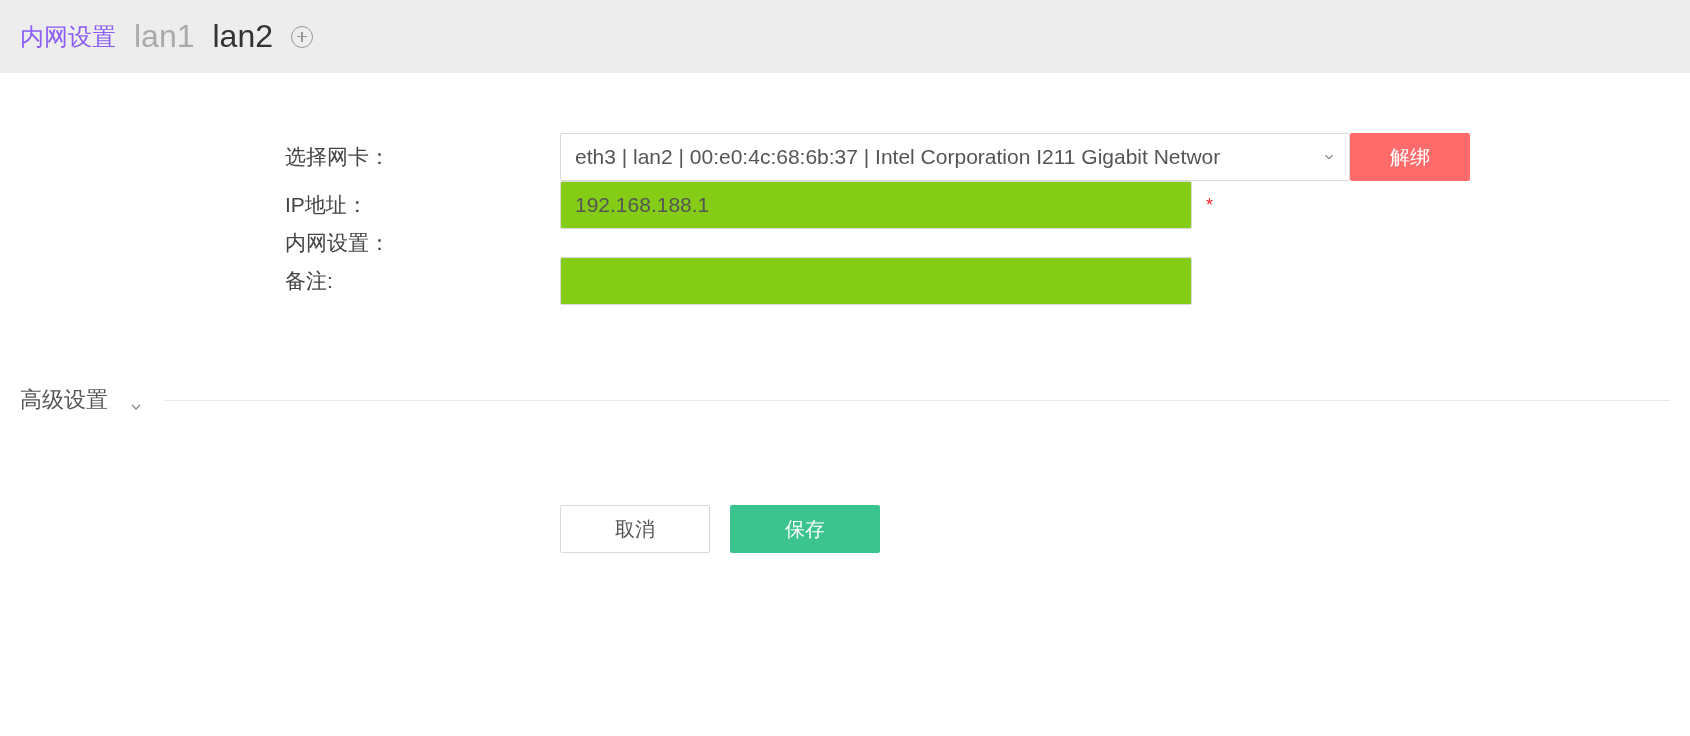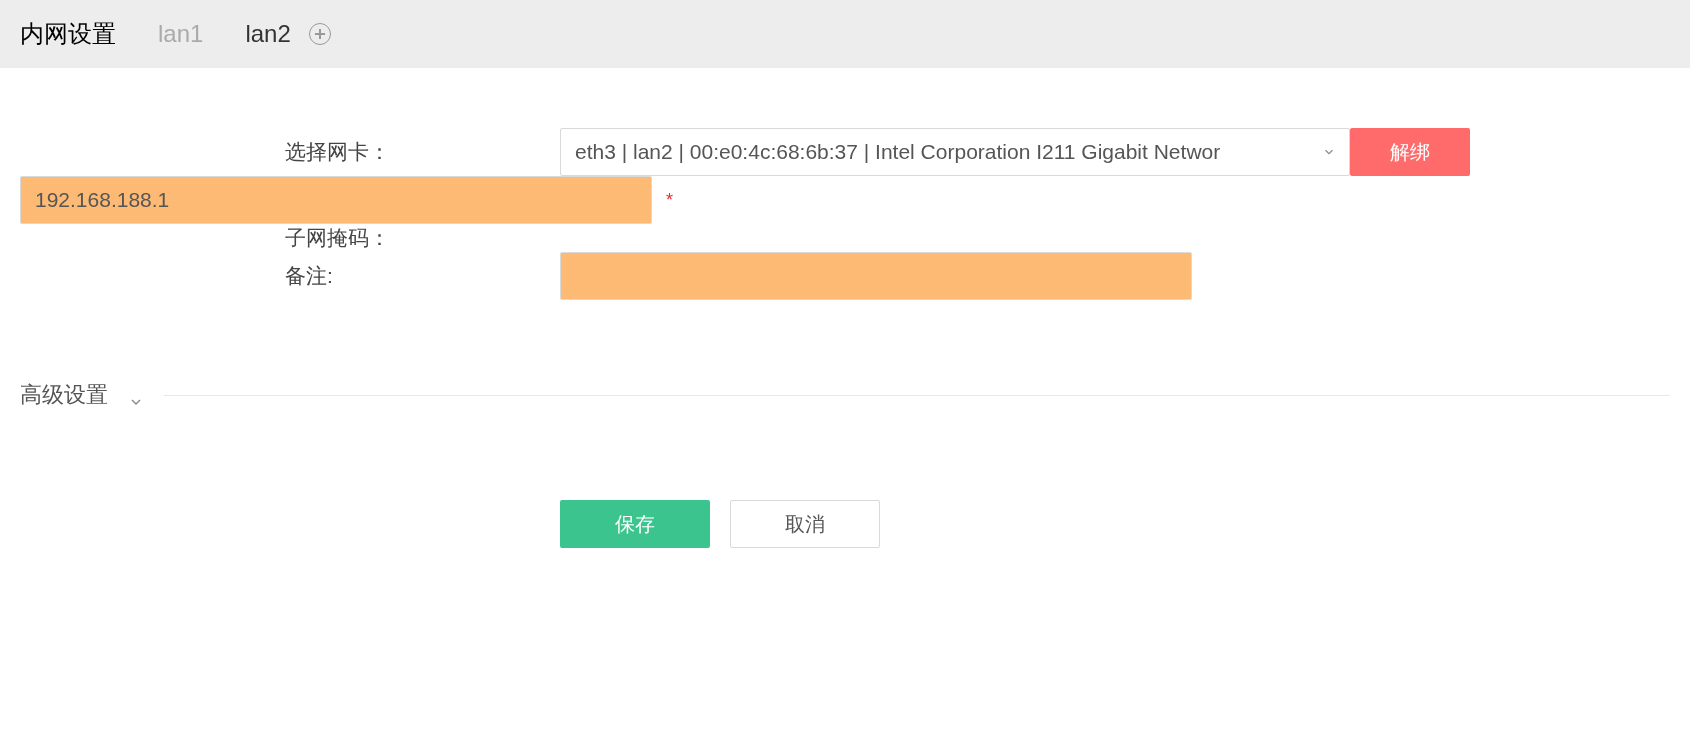--- a/index.html
+++ b/index.html
@@ -14,30 +14,29 @@
       font-size: 20px;
     }
     .header-bar {
       background: #ededed;
       padding: 18px 20px;
       display: flex;
       align-items: center;
       gap: 18px;
     }
     .header-title {
-      color: #000000;
+      color: #8b5cf6;
       font-size: 24px;
       font-weight: 400;
     }
     .tab {
       color: #aaa;
-      font-size: 24px;
+      font-size: 32px;
       font-weight: 400;
       cursor: pointer;
-      margin-left: 24px;
     }
     .tab.active {
       color: #333;
       font-weight: 400;
     }
     .add-icon {
       width: 22px;
       height: 22px;
       border: 1.5px solid #999;
       border-radius: 50%;
@@ -106,21 +105,21 @@
       right: 14px;
       top: 50%;
       transform: translateY(-50%);
       width: 14px;
       height: 14px;
       pointer-events: none;
       color: #888;
     }
     .text-input {
       border: 1px solid #d9d9d9;
-      background: #fdba74;
+      background: #84cc16;
       height: 48px;
       width: 632px;
       padding: 0 14px;
       font-size: 21px;
       color: #555;
       border-radius: 2px;
       outline: none;
     }
     .required-star {
       color: #f5222d;
@@ -207,28 +206,29 @@
         <div class="select-display">eth3 | lan2 | 00:e0:4c:68:6b:37 | Intel Corporation I211 Gigabit Networ</div>
         <svg class="select-arrow" viewBox="0 0 24 24" fill="none" stroke="currentColor" stroke-width="2">
             <polyline points="6 9 12 15 18 9"></polyline>
           </svg>
       </div>
       <button class="btn btn-danger">解绑</button>
     </div>
   </div>
 
   <div class="form-row">
+    <div class="form-label">IP地址：</div>
     <div class="form-control-wrap">
       <input type="text" class="text-input" value="192.168.188.1" style="">
       <span class="required-star">*</span>
     </div>
   </div>
 
   <div class="form-row">
-    <div class="form-label">子网掩码：</div>
+    <div class="form-label">内网设置：</div>
   </div>
 
   <div class="form-row">
     <div class="form-label">备注:</div>
     <div class="form-control-wrap">
       <input type="text" class="text-input" value="" style="">
     </div>
   </div>
 
 </div>
@@ -237,15 +237,15 @@
   <div class="advanced-label-wrap">
     <span class="advanced-label">高级设置</span>
     <svg class="chevron-icon" viewBox="0 0 24 24" fill="none" stroke="currentColor" stroke-width="2">
         <polyline points="6 9 12 15 18 9"></polyline>
       </svg>
   </div>
   <div class="advanced-line"></div>
 </div>
 
 <div class="button-row">
+  <button class="btn btn-default">取消</button>
   <button class="btn btn-primary">保存</button>
-  <button class="btn btn-default">取消</button>
 </div>
 
 </body></html>

